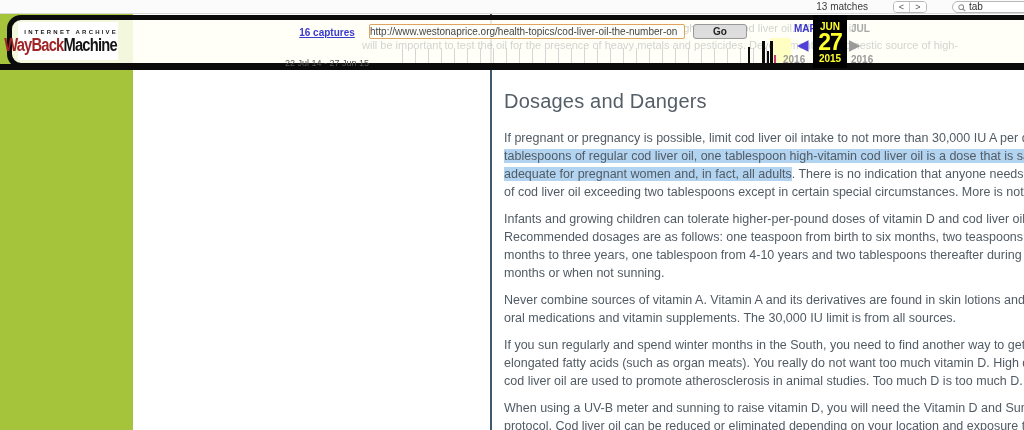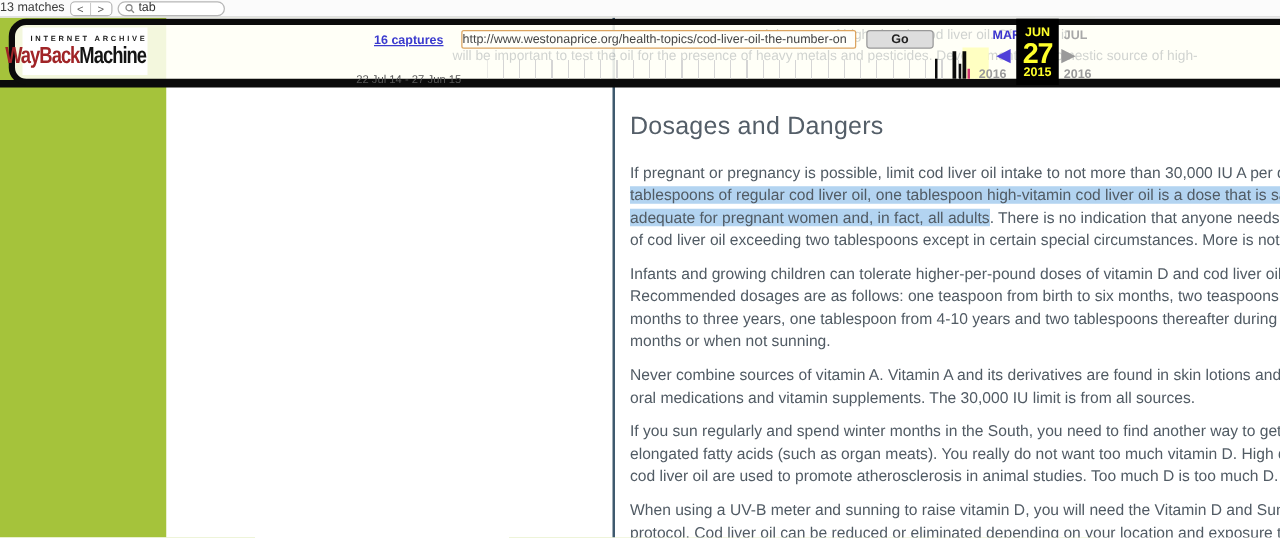--- a/index.html
+++ b/index.html
@@ -3,22 +3,22 @@
 <meta charset="utf-8">
 <style>
   * { margin:0; padding:0; box-sizing:border-box; }
   html,body { width:1024px; height:430px; overflow:hidden; }
   body { font-family:"Liberation Sans", sans-serif; background:#fff; position:relative; }
 
   
   .find-bar {
     position:absolute; top:0; left:0; width:1024px; height:14px;
     background:#fbfbfb; border-bottom:1px solid #d9d9d9;
-    display:flex; align-items:center; justify-content:flex-start;
-    gap:4px; z-index:40; padding-right:0;
+    display:flex; align-items:center; justify-content:flex-end;
+    gap:25px; z-index:40; padding-right:0;
   }
   .matches { font-size:10px; color:#3c3c3c; }
   .pager { display:flex; border:1px solid #b7b7b7; border-radius:4px; background:#fff; height:12px; overflow:hidden; }
   .pager button {
     width:16px; height:100%; border:none; background:#fff; font-size:9px; color:#555;
     line-height:10px; cursor:default; font-family:"Liberation Sans",sans-serif;
   }
   .pager button:first-child { border-right:1px solid #c9c9c9; }
   .find-field {
     display:flex; align-items:center; gap:3px; height:12px; width:86px;

